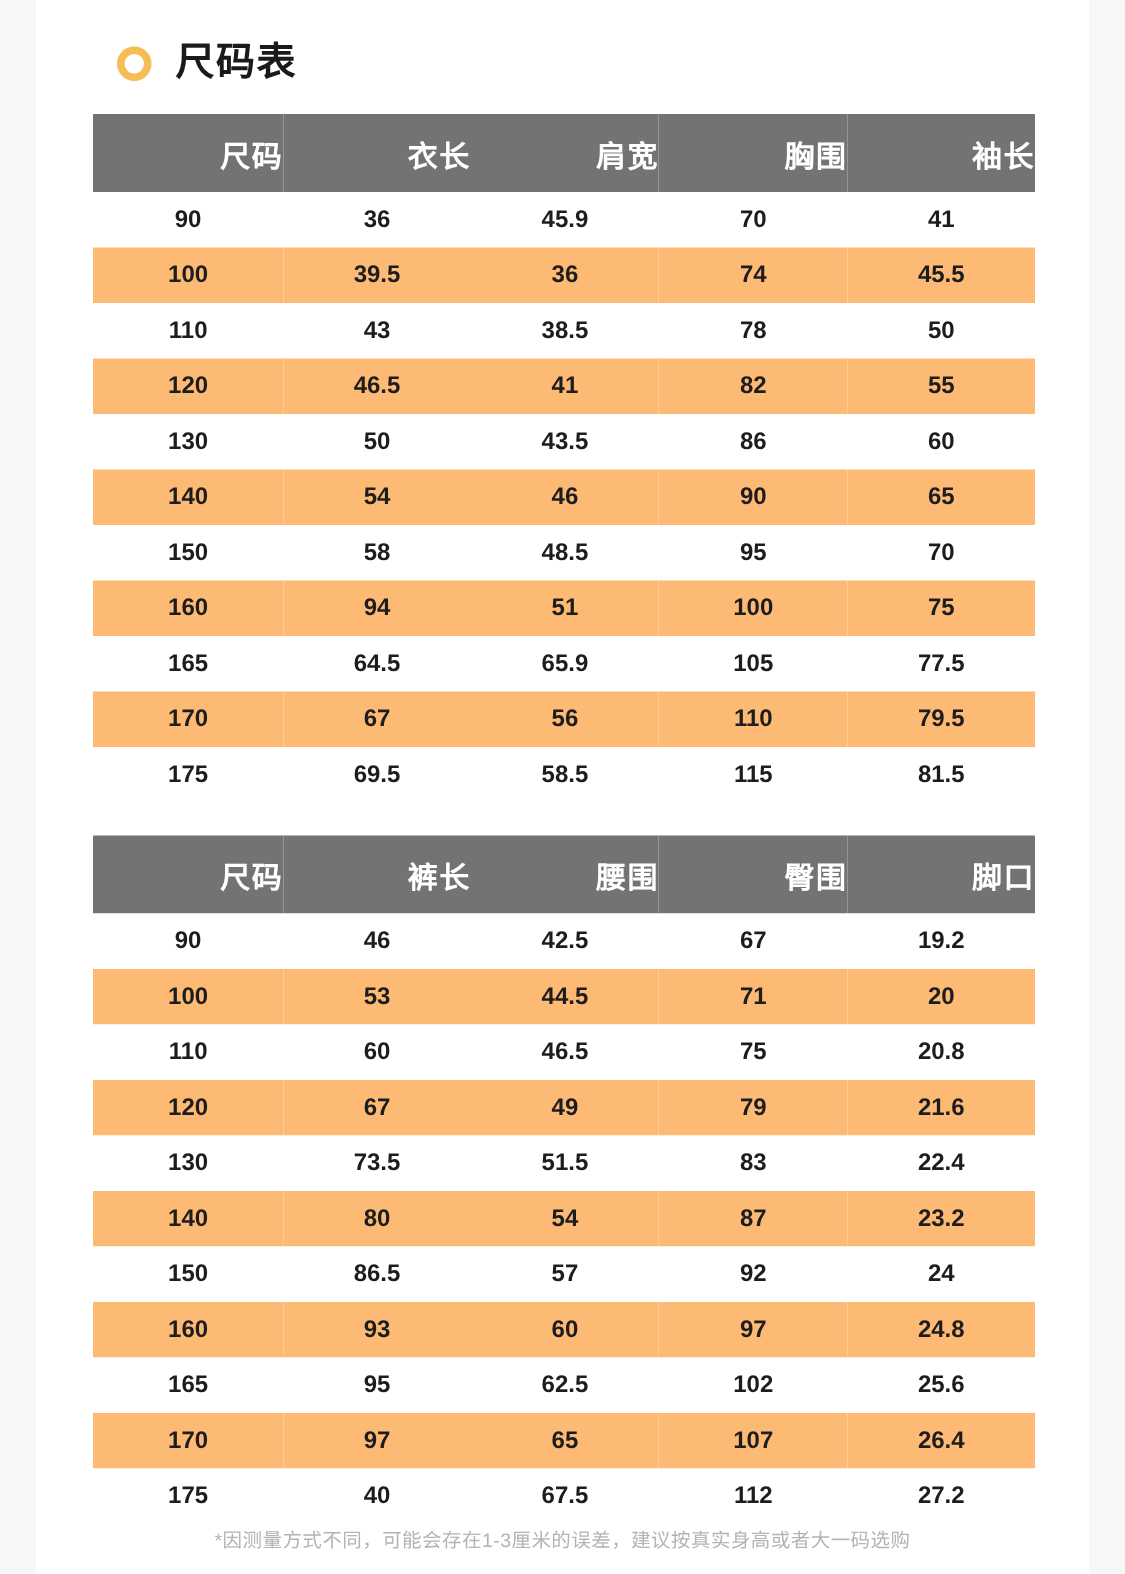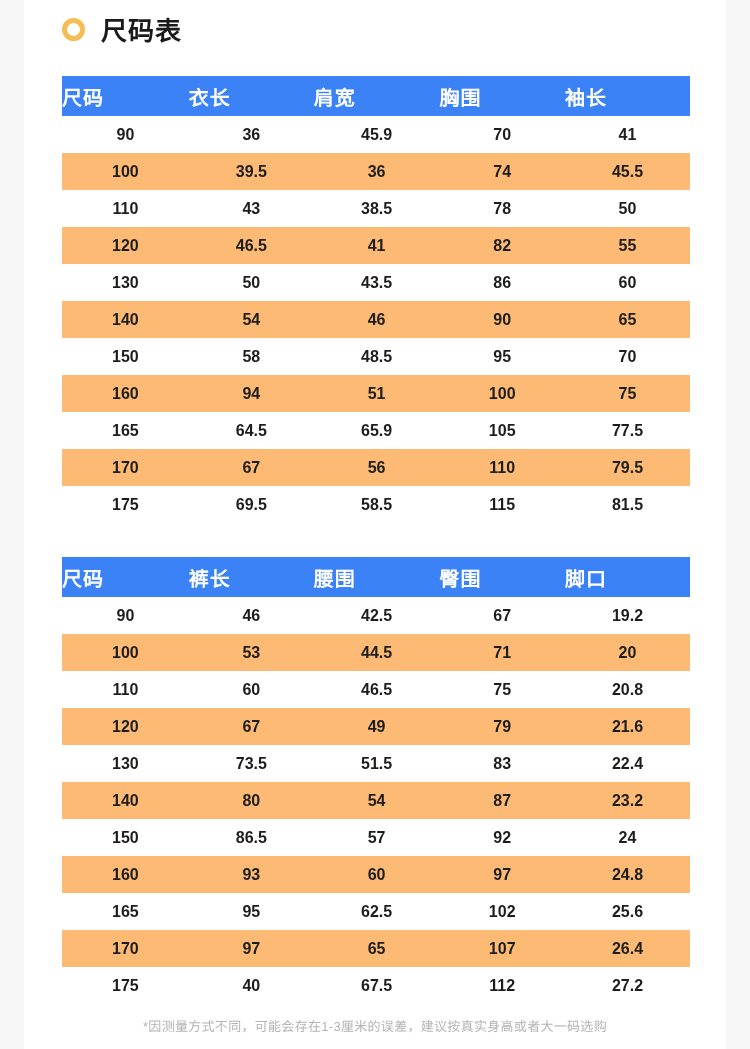--- a/index.html
+++ b/index.html
@@ -21,24 +21,24 @@
     top: 0;
     width: 702px;
     height: 1049px;
     background: #ffffff;
     box-sizing: border-box;
   }
 
   
   .title-row {
     position: absolute;
-    left: 38px;
+    left: 54px;
     top: 18px;
     display: flex;
-    align-items: flex-start;
+    align-items: flex-end;
     height: 36px;
   }
   .ring-icon {
     width: 23px;
     height: 23px;
     border-radius: 50%;
     border: 5px solid #f5bd54;
     box-sizing: border-box;
     flex: 0 0 auto;
   }
@@ -63,26 +63,26 @@
   .size-table.table-1 { top: 76px; }
   .size-table.table-2 { top: 557px; }
 
   .size-table col.c0 { width: 20.2%; }
   .size-table col.c1 { width: 19.9%; }
   .size-table col.c2 { width: 20.0%; }
   .size-table col.c3 { width: 20.0%; }
   .size-table col.c4 { width: 19.9%; }
 
   .size-table thead th {
-    background: #3b82f6;
+    background: #737373;
     color: #ffffff;
     font-size: 20px;
     font-weight: bold;
-    height: 40px;
-    text-align: left;
+    height: 52px;
+    text-align: right;
     letter-spacing: 1px;
     padding: 0;
     border: none;
   }
 
   .size-table tbody td {
     height: 37px;
     text-align: center;
     font-size: 16px;
     font-weight: bold;

